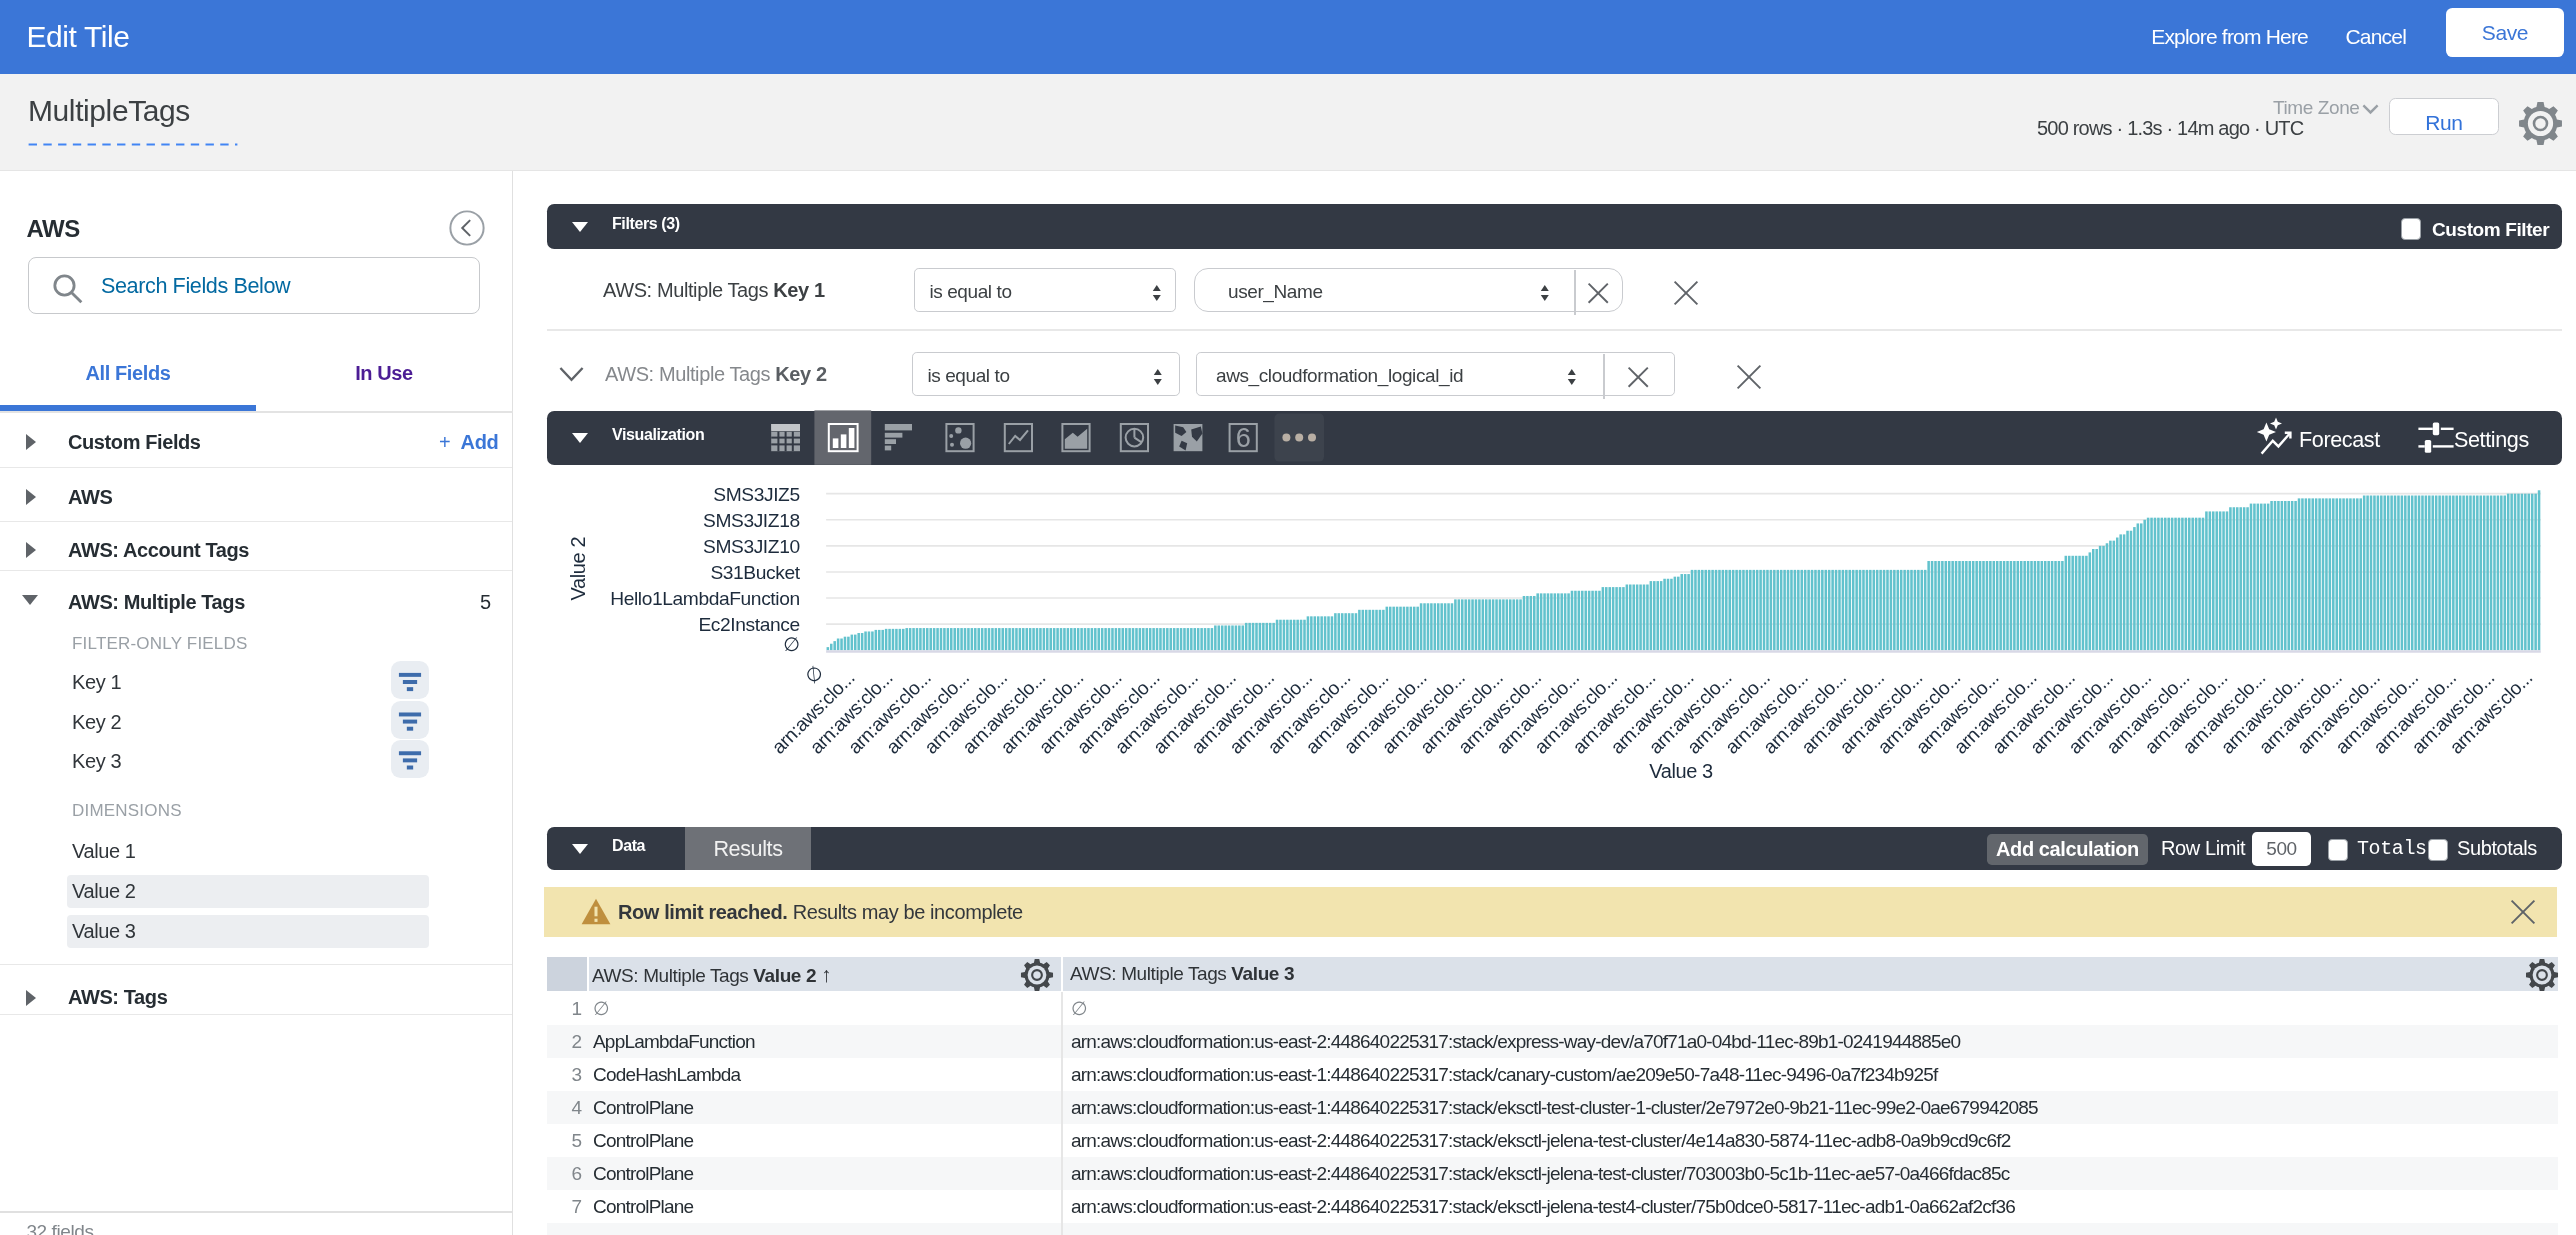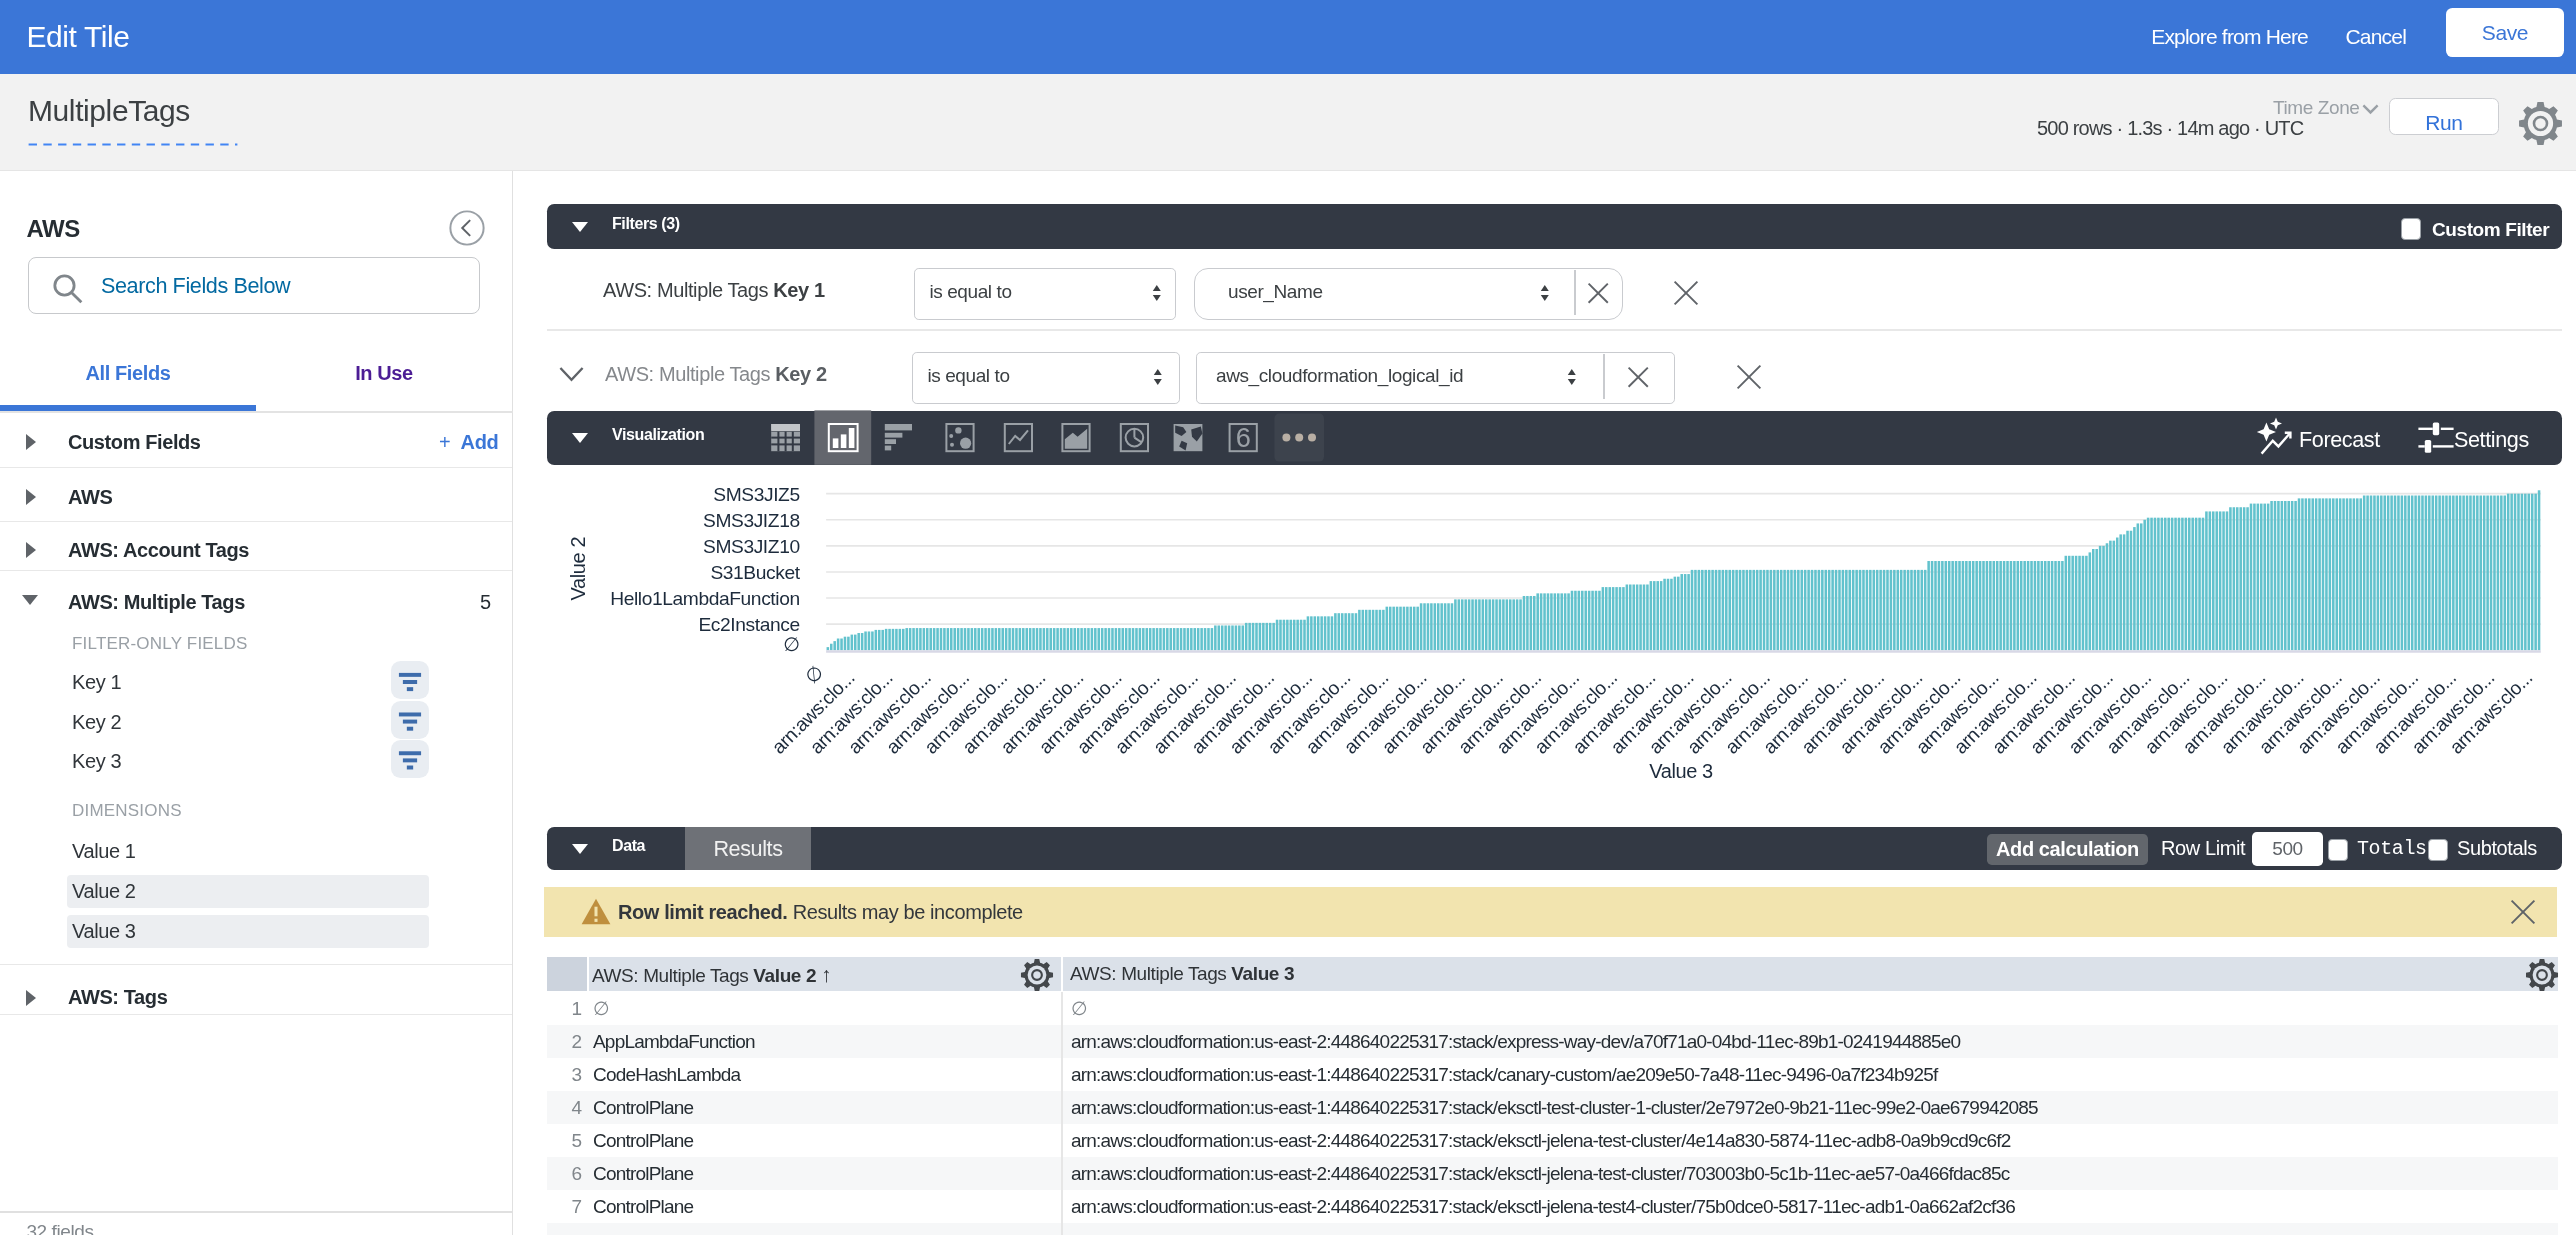--- a/index.html
+++ b/index.html
@@ -22,21 +22,21 @@
 .sect-t { position:absolute; left:68px; font-size:20px; font-weight:bold; color:#262d33; }
 .tri-r { position:absolute; width:0; height:0; border-top:8px solid transparent; border-bottom:8px solid transparent; border-left:10.4px solid #5f6368; }
 .tri-d { position:absolute; width:0; height:0; border-left:8px solid transparent; border-right:8px solid transparent; border-top:10.4px solid #5f6368; }
 .caps { position:absolute; left:72px; font-size:17px; color:#9aa0a6; letter-spacing:0.2px; }
 .fld { position:absolute; left:72px; font-size:20px; color:#30353a; }
 .fbox { position:absolute; left:391px; width:38px; height:38px; background:#e9edf2; border-radius:9.6px; }
 .vhl { position:absolute; left:67px; width:362px; height:33px; background:#eceef1; border-radius:4px; }
 .darkbar { position:absolute; background:#333944; border-radius:7.2px; color:#fff; }
 .dtri { position:absolute; width:0; height:0; border-left:8px solid transparent; border-right:8px solid transparent; border-top:10.4px solid #fff; }
 .hdrtxt { position:absolute; font-size:16px; font-weight:bold; color:#fff; }
-.sel { position:absolute; height:52px; border:1.6px solid #c9cbcf; border-radius:4.8px; background:#fff; font-size:19px; color:#3c4043; }
+.sel { position:absolute; height:44px; border:1.6px solid #c9cbcf; border-radius:4.8px; background:#fff; font-size:19px; color:#3c4043; }
 .flabel { position:absolute; font-size:20px; color:#3c4043; }
 .cb { position:absolute; width:20px; height:21.6px; background:#fff; border:1.6px solid #9aa0a6; border-radius:4px; }
 .banner { position:absolute; left:544px; top:887px; width:2013px; height:50px; background:#f2e4af; }
 .thead { position:absolute; left:547px; top:957px; width:2011px; height:34px; background:#dbe1e9; font-size:19px; color:#2f3337; }
 .trow { position:absolute; left:547px; width:2011px; font-size:19px; letter-spacing:-0.8px; color:#262d33; }
 .tnum { position:absolute; left:0; top:0; bottom:0; width:35px; text-align:right; color:#80868b; line-height:33px; letter-spacing:0; }
 .tc1 { position:absolute; left:46px; top:0; line-height:33px; }
 .tc2 { position:absolute; left:524px; top:0; line-height:33px; }
 .vline { position:absolute; background:#e6e6e6; width:1.6px; }
 </style></head>
@@ -844,21 +844,21 @@
         <rect x="3030" y="550" width="8" height="16" rx="2"></rect>
       </g>
     </svg>
 
 <div class="darkbar" style="left:547px;top:827px;width:2015px;height:43px;"></div>
 <div class="dtri" style="left:572px;top:844px;"></div>
 <div class="hdrtxt" style="left:612px;top:837px;">Data</div>
 <div class="abs" style="left:685px;top:827px;width:126px;height:43px;background:#6e7177;color:#f1f1f1;font-size:21.6px;text-align:center;line-height:43px;">Results</div>
 <div class="abs" style="left:1987px;top:834px;width:161px;height:31px;background:#62666c;border-radius:4.8px;color:#fff;font-size:20px;font-weight:bold;text-align:center;line-height:30px;">Add calculation</div>
 <div class="abs" style="left:2161px;top:837px;font-size:20px;color:#fff;">Row Limit</div>
-<div class="abs" style="left:2252px;top:832px;width:71px;height:34px;background:#fff;border-radius:4.8px;font-size:19px;color:#5f6368;line-height:34px;text-align:center;">500</div>
+<div class="abs" style="left:2252px;top:832px;width:59px;height:34px;background:#fff;border-radius:4.8px;font-size:19px;color:#5f6368;line-height:34px;text-align:center;">500</div>
 <div class="cb" style="left:2328px;top:839px;"></div>
 <div class="abs" style="left:2357px;top:837px;font-size:20px;color:#fff;font-family:Liberation Mono, monospace;">Totals</div>
 <div class="cb" style="left:2428px;top:839px;"></div>
 <div class="abs" style="left:2457px;top:837px;font-size:20px;color:#fff;">Subtotals</div>
 
 <div class="banner"></div>
 <svg class="abs" style="left:580px;top:897px" width="32" height="29" viewBox="0 0 40 36">
   <path d="M20 2 L38 34 L2 34 Z" fill="#bf8f3e"></path>
   <rect x="18.1" y="12" width="3.8" height="12" fill="#f2e4af"></rect>
   <rect x="18.1" y="27" width="3.8" height="4" fill="#f2e4af"></rect>

